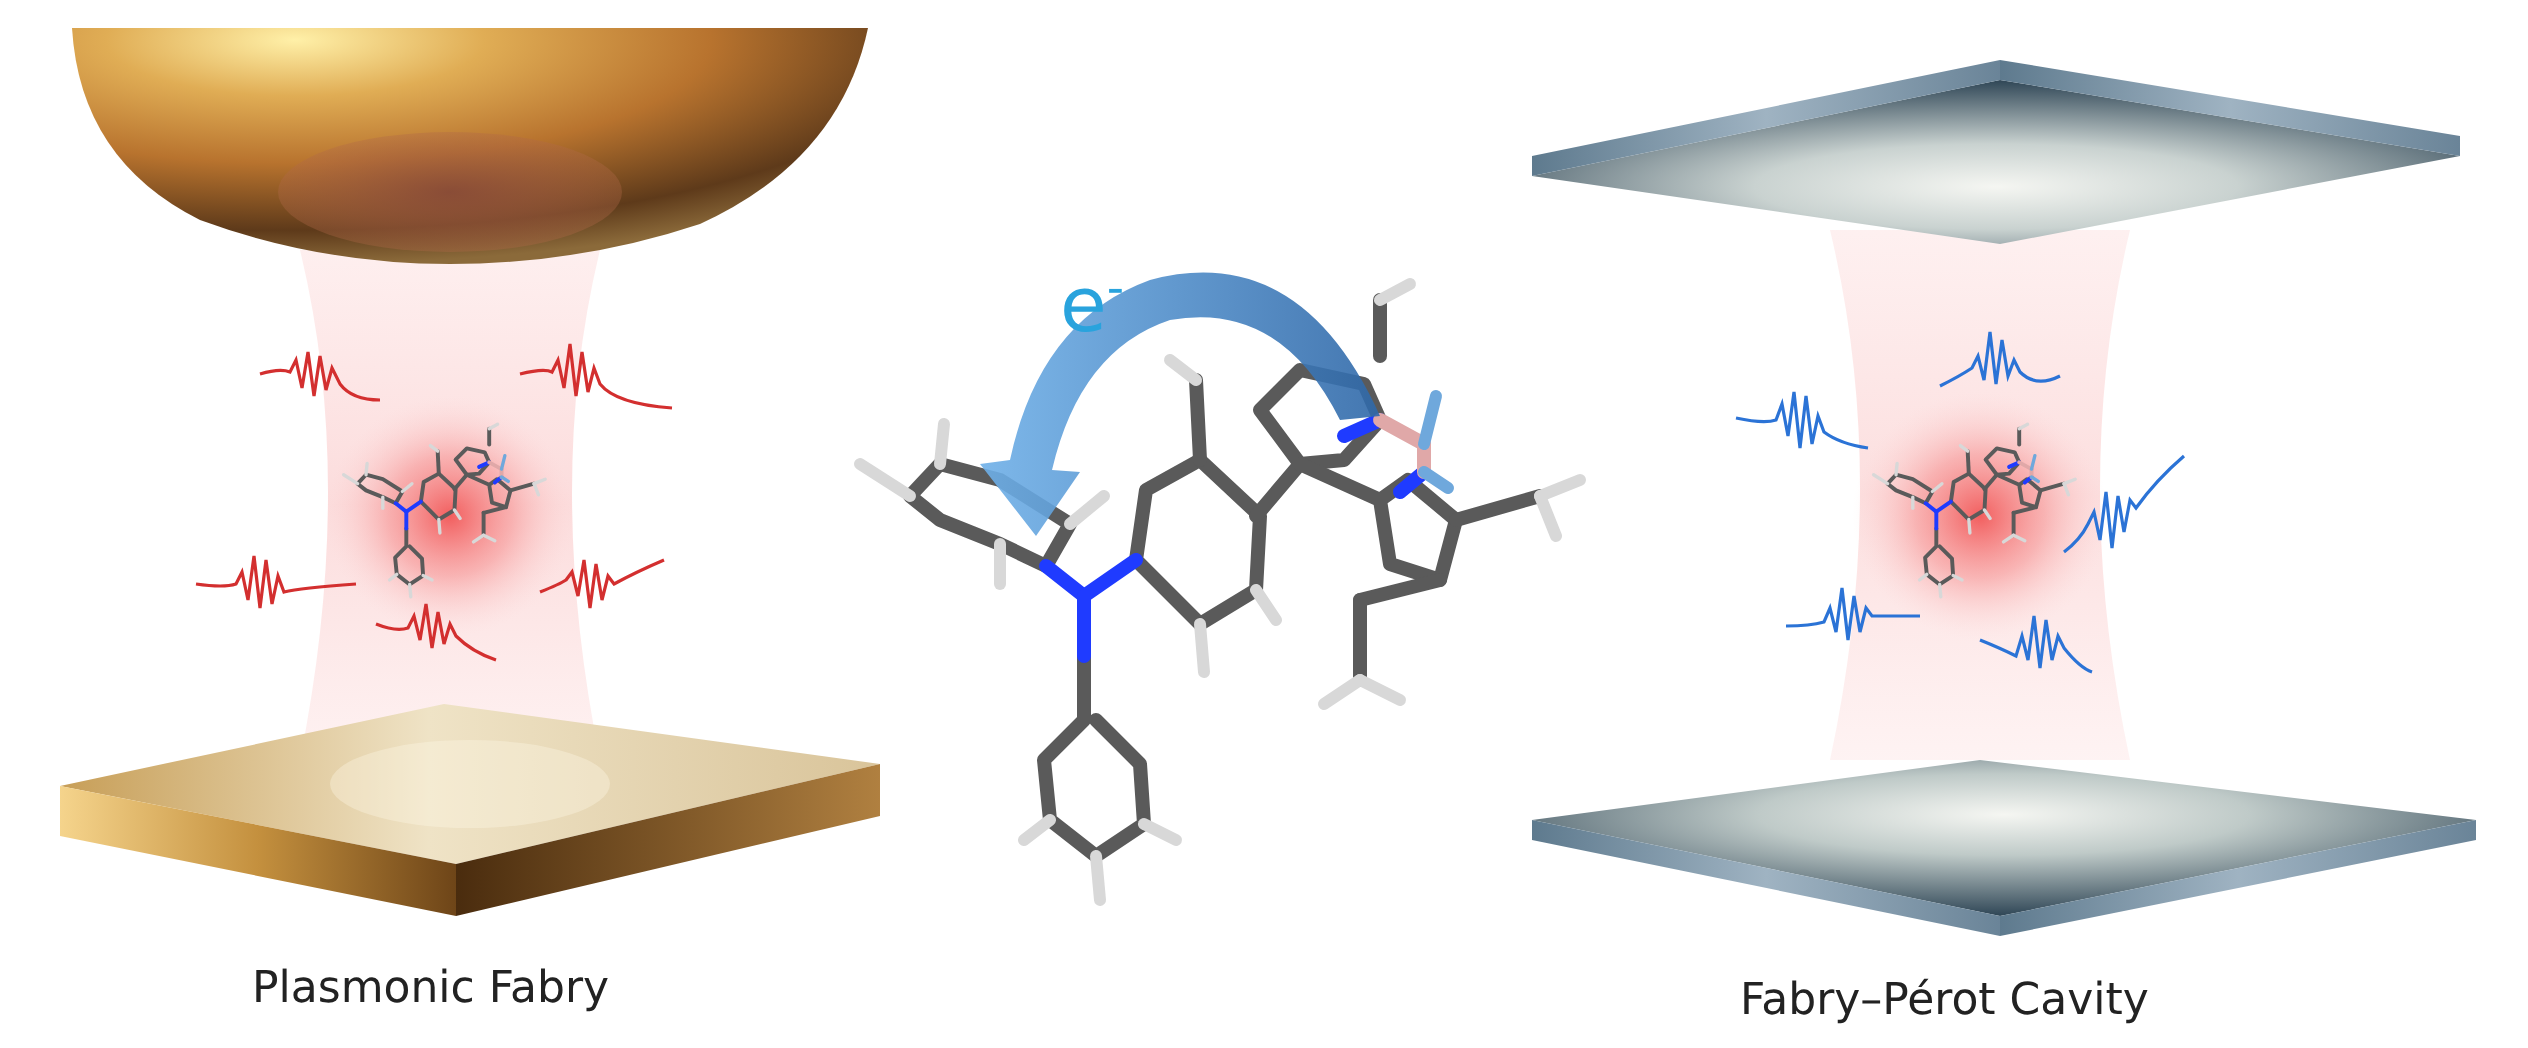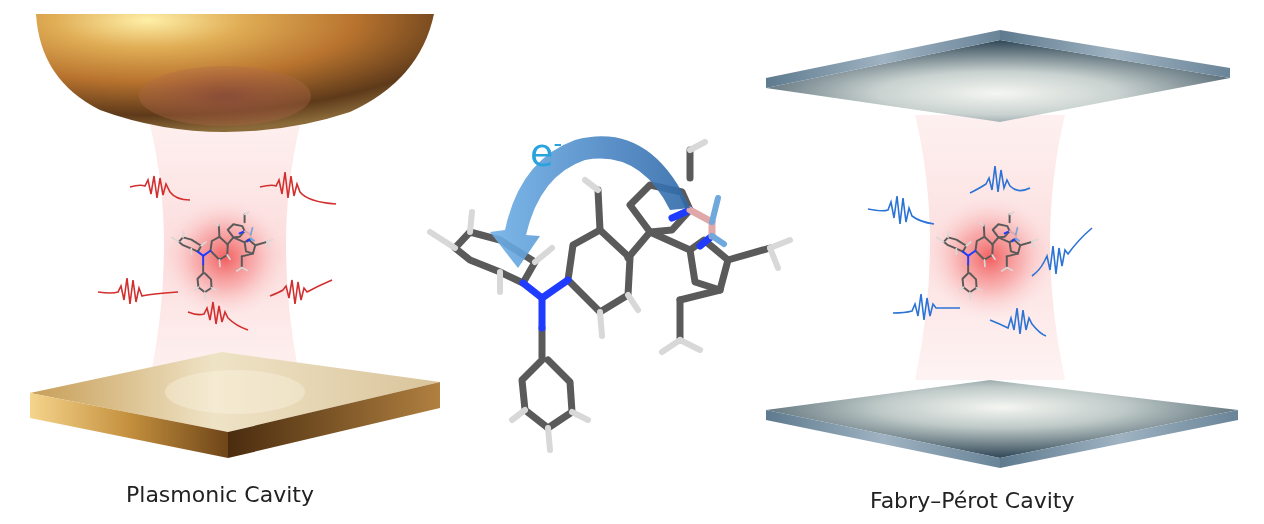--- a/index.html
+++ b/index.html
@@ -67,21 +67,21 @@
 
     <g transform="translate(225,248) scale(0.28) translate(-620,-270)">
       <use href="#moleculeShape"></use>
     </g>
 
     <polygon points="30,393 222,352 440,382 228,432" fill="url(#goldTop)"></polygon>
     <polygon points="30,393 228,432 228,458 30,418" fill="url(#goldFrontL)"></polygon>
     <polygon points="228,432 440,382 440,408 228,458" fill="url(#goldFrontR)"></polygon>
     <ellipse cx="235" cy="392" rx="70" ry="22" fill="#fff8e8" opacity="0.35"></ellipse>
   </svg>
-  <div class="caption" style="left:126px;top:482px;">Plasmonic Cavity</div>
+  <div class="caption" style="left:126px;top:482px;">Plasmonic Fabry</div>
 </div>
 
 <div class="abs" style="left:400px;top:60px;width:420px;height:420px;">
   <svg width="420" height="420" viewBox="400 60 420 420">
     <defs>
       <linearGradient id="arrowGrad" x1="0" y1="0" x2="1" y2="0">
         <stop offset="0" stop-color="#6fb0e8"></stop>
         <stop offset="1" stop-color="#2f68a8"></stop>
       </linearGradient>
       <g id="moleculeShape" fill="none" stroke-linecap="round" stroke-linejoin="round">

